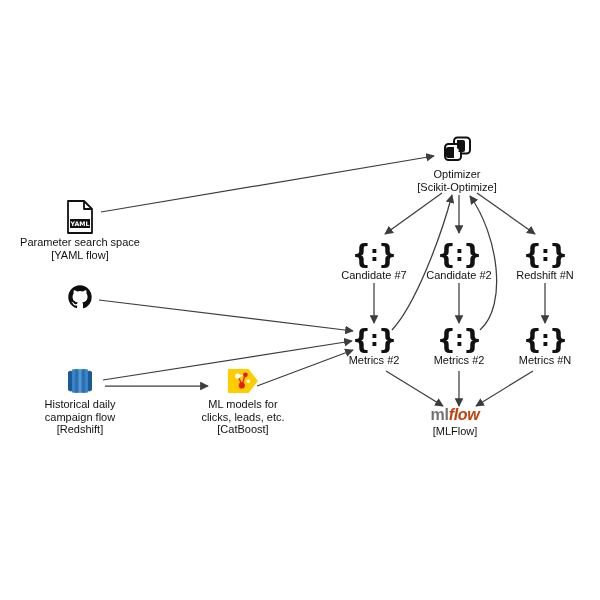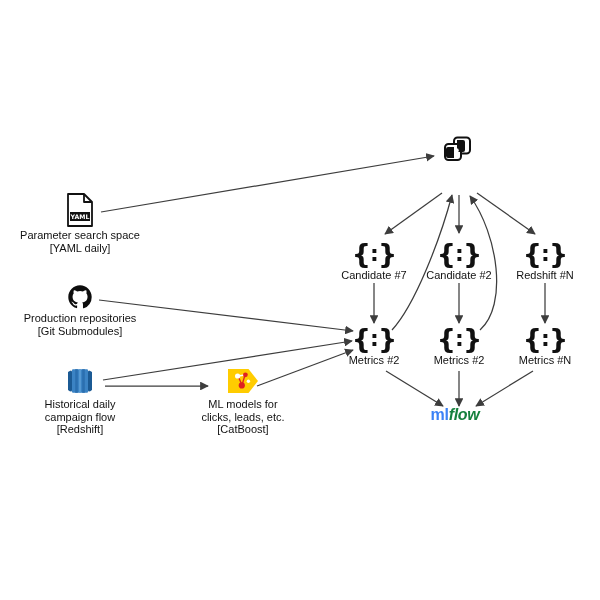--- a/index.html
+++ b/index.html
@@ -7,22 +7,22 @@
   #canvas{position:relative;width:600px;height:600px;overflow:hidden;background:#fff;}
   svg.edges{position:absolute;left:0;top:0;width:600px;height:600px;pointer-events:none;}
   .node{position:absolute;display:flex;flex-direction:column;align-items:center;}
   .node .icon{display:flex;align-items:center;justify-content:center;}
   .node .caption{margin-top:2px;text-align:center;font-size:11px;line-height:12.5px;color:#111;white-space:nowrap;}
   .caption .l2,.caption .l3{display:block;}
   
   .json-icon{font-family:"DejaVu Sans",sans-serif;font-size:27px;font-weight:700;line-height:27px;letter-spacing:-1px;color:#111;}
   
   .mlflow{font-size:16px;line-height:17px;font-weight:700;letter-spacing:-0.3px;}
-  .mlflow .ml{color:#3b82f6;}
-  .mlflow .flow{color:#15803d;font-style:italic;font-weight:700;}
+  .mlflow .ml{color:#737373;}
+  .mlflow .flow{color:#c2410c;font-style:italic;font-weight:700;}
 </style>
 </head>
 <body>
 
 <div id="canvas">
 
   <svg class="edges" viewBox="0 0 600 600">
     <defs>
       <marker id="ah" viewBox="0 0 10 10" refX="9" refY="5" markerWidth="7" markerHeight="7" orient="auto-start-reverse">
         <path d="M 0 0 L 10 5 L 0 10 z" fill="#3d3d3d"></path>
@@ -48,57 +48,57 @@
       <line x1="257" y1="386" x2="353" y2="350"></line>
 
       <line x1="105" y1="386" x2="208" y2="386"></line>
 
       <line x1="386" y1="371" x2="443" y2="406"></line>
       <line x1="459" y1="371" x2="459" y2="406"></line>
       <line x1="533" y1="371" x2="476" y2="406"></line>
     </g>
   </svg>
 
-  <div class="node" style="left:30px;top:193px;width:100px;">
+  <div class="node" style="left:30px;top:200px;width:100px;">
     <div class="icon">
       <svg width="28" height="34" viewBox="0 0 28 34">
         <path d="M2 1 h16 l8 8 v24 h-24 z" fill="#ffffff" stroke="#111" stroke-width="1.8" stroke-linejoin="round"></path>
         <path d="M18 1 v8 h8" fill="none" stroke="#111" stroke-width="1.8" stroke-linejoin="round"></path>
         <rect x="4" y="19" width="20" height="9" fill="#111"></rect>
         <text x="14" y="26" font-family="DejaVu Sans, sans-serif" font-size="6.2" font-weight="bold" fill="#fff" text-anchor="middle">YAML</text>
       </svg>
     </div>
     <div class="caption">
       <span class="l1">Parameter search space</span>
-      <span class="l2">[YAML daily]</span>
+      <span class="l2">[YAML flow]</span>
     </div>
   </div>
 
   <div class="node" style="left:407px;top:136px;width:100px;">
     <div class="icon">
       <svg width="34" height="30" viewBox="0 0 34 30">
         <rect x="14" y="1.5" width="16" height="16" rx="3.5" fill="#fff" stroke="#111" stroke-width="2"></rect>
         <rect x="5" y="8" width="16" height="16" rx="3.5" fill="#fff" stroke="#111" stroke-width="2"></rect>
         <path d="M17 4 h6 a2 2 0 0 1 2 2 v8 a2 2 0 0 1 -2 2 h-6 z" fill="#111"></path>
         <path d="M8 11 h6 v11 h-6 a2 2 0 0 1 -2 -2 v-7 a2 2 0 0 1 2 -2 z" fill="#111"></path>
         <circle cx="16.5" cy="14.5" r="2.3" fill="#fff"></circle>
         <rect x="15.6" y="14.5" width="1.8" height="5" fill="#fff"></rect>
       </svg>
     </div>
+    <div class="caption">
+      <span class="l1">Optimizer</span>
+      <span class="l2">[Scikit-Optimize]</span>
+    </div>
   </div>
 
   <div class="node" style="left:30px;top:284px;width:100px;">
     <div class="icon">
       <svg width="26" height="26" viewBox="0 0 24 24">
         <path fill="#0d0d0d" d="M12 1.2C6 1.2 1.2 6 1.2 12c0 4.78 3.1 8.83 7.4 10.26.54.1.74-.23.74-.52v-1.9c-3.01.65-3.65-1.28-3.65-1.28-.49-1.26-1.2-1.6-1.2-1.6-.98-.67.08-.65.08-.65 1.09.08 1.66 1.12 1.66 1.12.96 1.66 2.53 1.18 3.15.9.1-.7.38-1.18.69-1.45-2.4-.27-4.93-1.2-4.93-5.36 0-1.19.42-2.16 1.11-2.92-.11-.28-.48-1.38.11-2.87 0 0 .91-.29 2.98 1.11a10.3 10.3 0 0 1 5.42 0c2.07-1.4 2.98-1.11 2.98-1.11.59 1.49.22 2.59.11 2.87.7.76 1.11 1.73 1.11 2.92 0 4.18-2.54 5.09-4.95 5.35.39.34.74 1 .74 2.02v3c0 .29.2.63.75.52A10.81 10.81 0 0 0 22.8 12c0-6-4.8-10.8-10.8-10.8z"></path>
       </svg>
-    </div>
-    <div class="caption">
-      <span class="l1">Production repositories</span>
-      <span class="l2">[Git Submodules]</span>
     </div>
   </div>
 
   <div class="node" style="left:30px;top:366px;width:100px;">
     <div class="icon">
       <svg width="32" height="30" viewBox="0 0 32 30">
         <path d="M4 6 q4 -3.2 4 0 v18 q0 3.2 -4 0 z" fill="#1b5a94"></path>
         <path d="M28 6 q-4 -3.2 -4 0 v18 q0 3.2 4 0 z" fill="#1b5a94"></path>
         <rect x="8" y="3.2" width="16" height="23.6" rx="1" fill="#3b83c4"></rect>
         <rect x="11.2" y="3.2" width="2.6" height="23.6" fill="#2b6fb0"></rect>
@@ -174,16 +174,17 @@
       <span class="l1">Metrics #N</span>
     </div>
   </div>
 
   <div class="node" style="left:380px;top:406px;width:150px;">
     <div class="icon mlflow">
       <span class="ml">ml</span>
         <span class="flow">flow</span>
     </div>
     <div class="caption">
+      <span class="l2">[MLFlow]</span>
     </div>
   </div>
 
 </div>
 
 </body></html>

